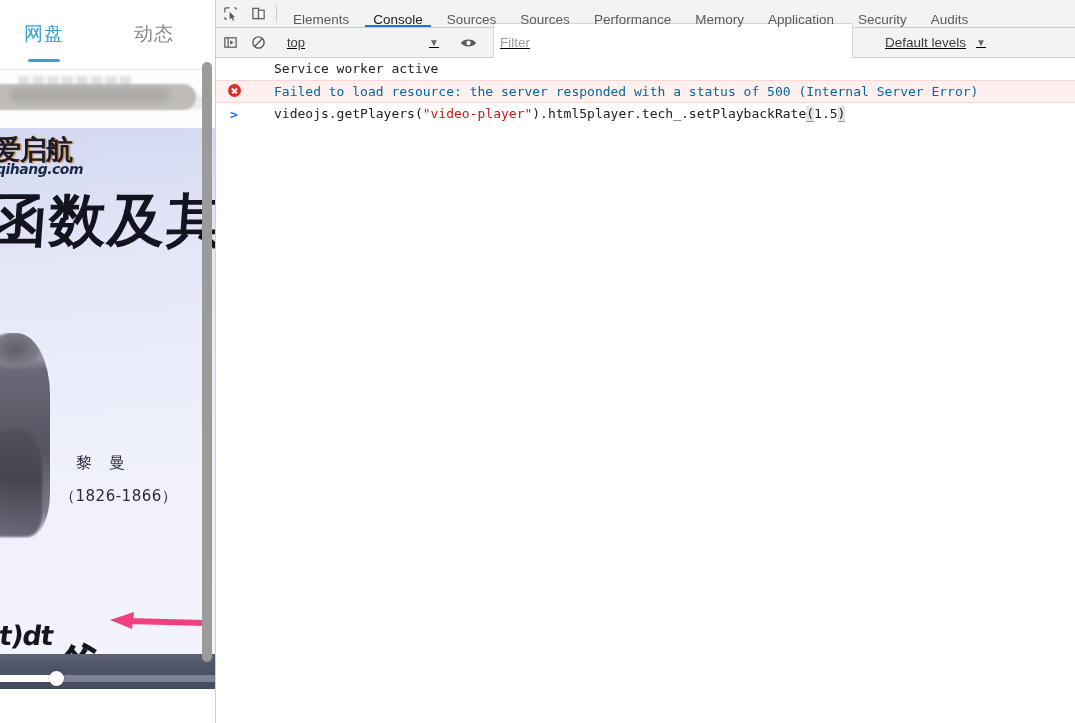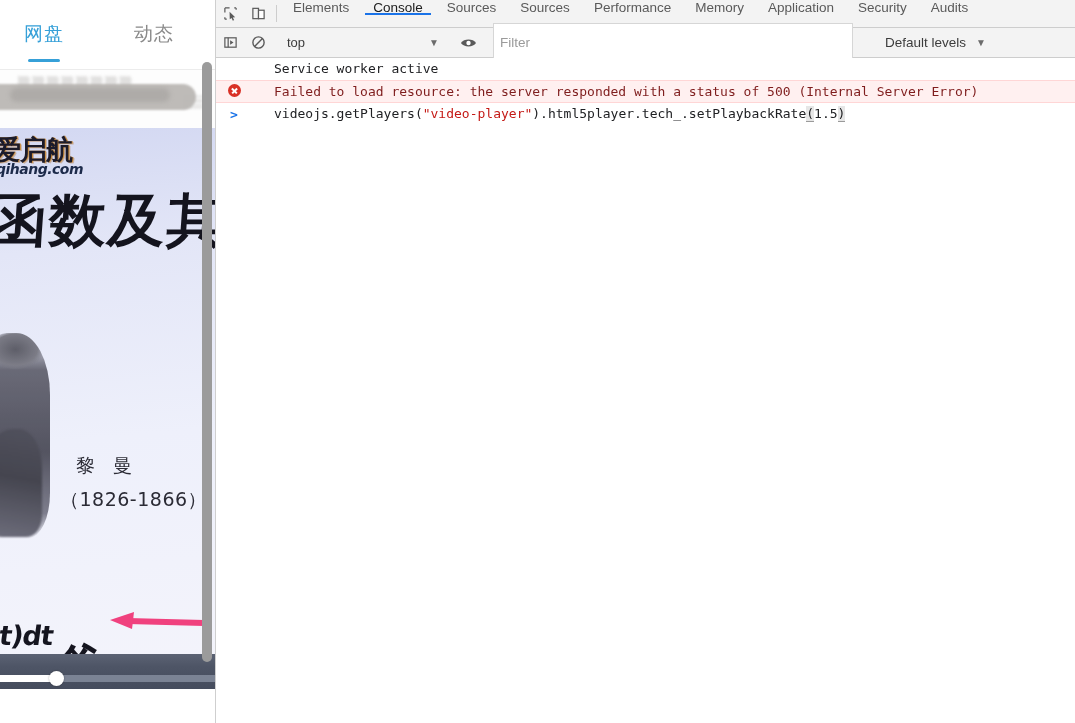--- a/index.html
+++ b/index.html
@@ -155,29 +155,29 @@
     left: 6px; top: 96px;
     width: 58px; height: 108px;
     background: linear-gradient(190deg, #3c3c48 0%, #2e2e38 45%, #5c5c6b 100%);
     border-radius: 50% 40% 26% 30% / 40% 36% 20% 22%;
     filter: blur(1px);
   }
 
   .name-cn {
     position: absolute;
     left: 76px; top: 325px;
-    font-size: 19px;
+    font-size: 16px;
     color: #2b2b35;
     letter-spacing: 6px;
     font-family: "DejaVu Serif", serif;
   }
   .name-years {
     position: absolute;
     left: 60px; top: 359px;
-    font-size: 19px;
+    font-size: 15px;
     color: #2b2b35;
     letter-spacing: .5px;
     font-family: "DejaVu Sans", sans-serif;
   }
 
   
   .pink-arrow {
     position: absolute;
     left: 108px; top: 482px;
     width: 96px; height: 22px;
@@ -263,21 +263,21 @@
     align-items: center;
     justify-content: center;
     cursor: pointer;
   }
   .dt-sep {
     width: 1px;
     margin: 5px 4px;
     background: #cdcdcd;
     flex: 0 0 1px;
   }
-  .dt-tabs { display: flex; align-items: flex-start; }
+  .dt-tabs { display: flex; align-items: flex-end; }
   .dt-tab {
     display: flex; align-items: center;
     padding: 0 12px;
     font-size: 13.5px;
     color: #5a5a5a;
     cursor: pointer;
     position: relative;
     white-space: nowrap;
     font-family: "Liberation Sans", sans-serif;
   }
@@ -290,20 +290,21 @@
     background: #1a73e8;
   }
 
   .dt-toolbar2 {
     height: 30px;
     background: #f3f3f3;
     border-bottom: 1px solid #cdcdcd;
     display: flex;
     align-items: center;
     flex: 0 0 30px;
+    text-decoration: underline;
   }
   .ctx-select {
     display: flex; align-items: center;
     min-width: 164px;
     height: 22px;
     padding: 0 6px;
     font-size: 13px;
     color: #3c3c3c;
     cursor: pointer;
     justify-content: space-between;
@@ -361,21 +362,21 @@
   }
   .msg-text { padding-left: 2px; white-space: pre; margin-left: 28px; }
 
   .msg-log .msg-text { color: #202124; }
 
   .msg-error {
     background: #fff0f0;
     border-top: 1px solid #ffd6d6;
     border-bottom: 1px solid #ffd6d6;
   }
-  .msg-error .msg-text { color: #7f1d1d; }
+  .msg-error .msg-text { color: #0369a1; }
 
   .err-badge {
     width: 13px; height: 13px;
     border-radius: 50%;
     background: #d93025;
     position: relative;
     display: inline-block;
   }
   .err-badge::before, .err-badge::after {
     content: "";

